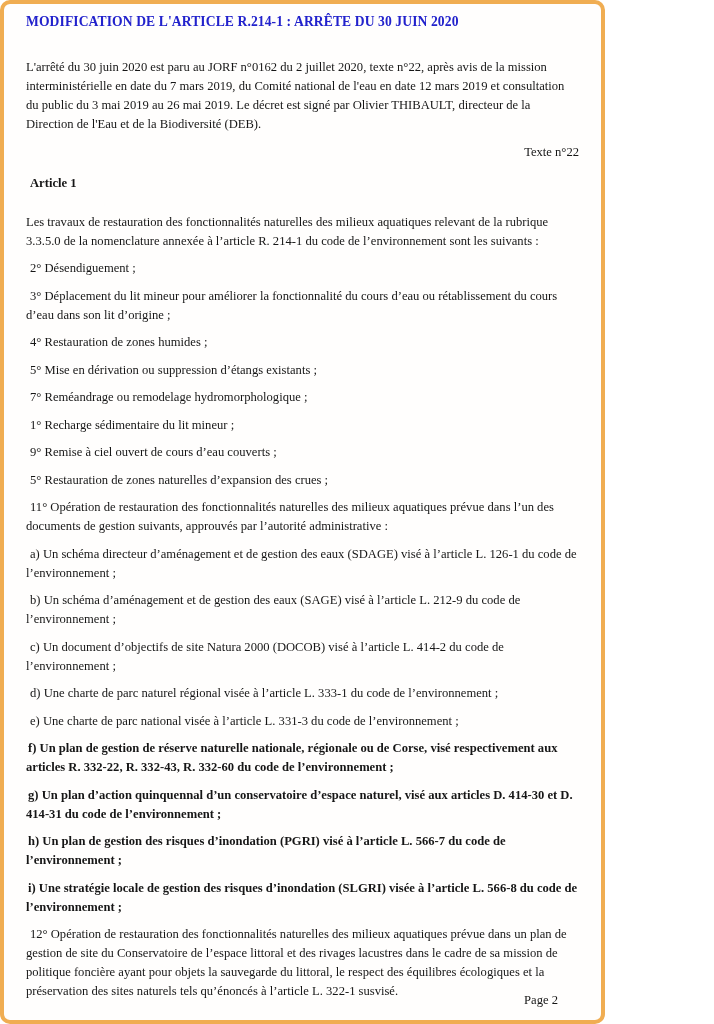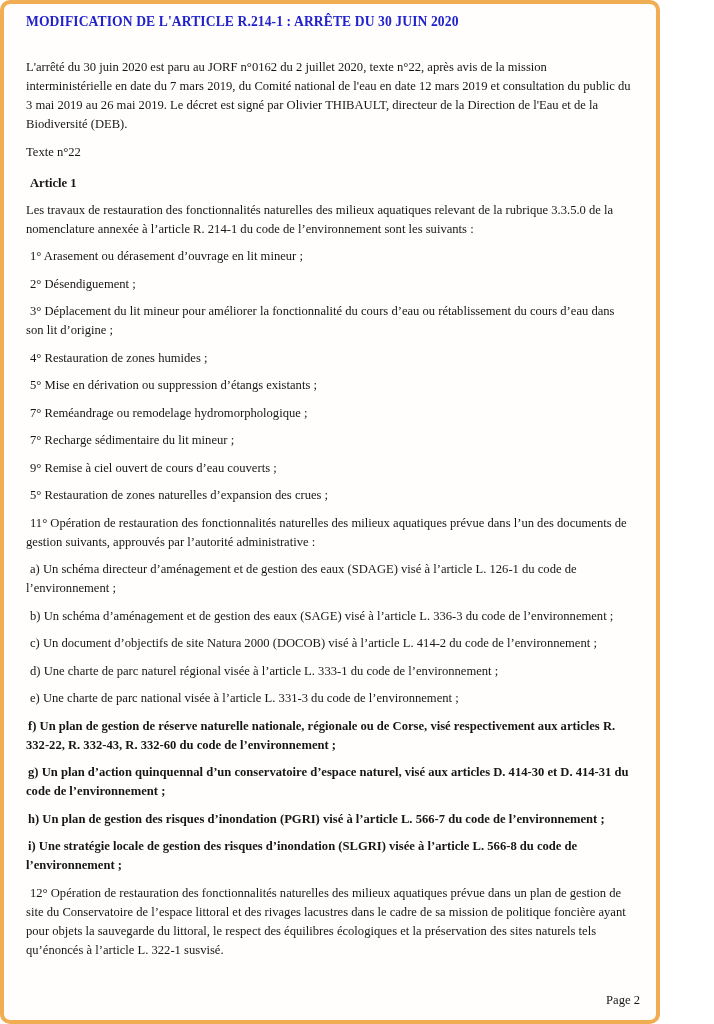--- a/index.html
+++ b/index.html
@@ -6,21 +6,21 @@
     margin: 0;
     padding: 0;
     background: #ffffff;
   }
   body {
     width: 714px;
     height: 1024px;
   }
   .page {
     box-sizing: border-box;
-    width: 660px;
+    width: 605px;
     height: 1024px;
     background: #fffefd;
     border: 4px solid #f0ad52;
     border-radius: 10px;
     padding: 8px 22px 6px 22px;
     font-family: "Liberation Serif", "DejaVu Serif", serif;
     font-size: 12.6px;
     color: #161616;
     position: relative;
     overflow: hidden;
@@ -30,76 +30,75 @@
     font-size: 13.6px;
     color: #2222cc;
     margin: 2px 0 28px 0;
     letter-spacing: 0.1px;
   }
   p {
     margin: 0 0 8.5px 0;
     line-height: 19px;
   }
   .texte-label {
-    text-align: left;
+    text-align: right;
     margin-bottom: 12px;
   }
   .arrete-title {
     font-weight: bold;
     margin-bottom: 10px;
   }
   .article-heading {
     font-weight: bold;
-    margin-bottom: 8px;
+    margin-bottom: 20px;
     text-indent: 4px;
   }
   .item {
     text-indent: 4px;
   }
   .item.flush {
     text-indent: 2px;
     font-weight: bold;
   }
   .page-number {
     position: absolute;
-    right: 16px;
+    right: 43px;
     bottom: 12px;
     font-size: 12.6px;
   }
 </style>
 </head>
 <body>
 
 <div class="page">
 
   <div class="doc-title">MODIFICATION DE L'ARTICLE R.214-1 : ARRÊTE DU 30 JUIN 2020</div>
 
   <p class="intro">L'arrêté du 30 juin 2020 est paru au JORF n°0162 du 2 juillet 2020, texte n°22, après avis de la mission interministérielle en date du 7 mars 2019, du Comité national de l'eau en date 12 mars 2019 et consultation du public du 3 mai 2019 au 26 mai 2019. Le décret est signé par Olivier THIBAULT, directeur de la Direction de l'Eau et de la Biodiversité (DEB).</p>
 
   <p class="texte-label">Texte n°22</p>
 
 
   <p class="article-heading">Article 1</p>
 
   <p class="lead">Les travaux de restauration des fonctionnalités naturelles des milieux aquatiques relevant de la rubrique 3.3.5.0 de la nomenclature annexée à l’article R. 214-1 du code de l’environnement sont les suivants :</p>
 
-  <p class="item">1° Arasement ou dérasement d’ouvrage en lit mineur ;</p>
   <p class="item">2° Désendiguement ;</p>
   <p class="item">3° Déplacement du lit mineur pour améliorer la fonctionnalité du cours d’eau ou rétablissement du cours d’eau dans son lit d’origine ;</p>
   <p class="item">4° Restauration de zones humides ;</p>
   <p class="item">5° Mise en dérivation ou suppression d’étangs existants ;</p>
   <p class="item">7° Reméandrage ou remodelage hydromorphologique ;</p>
-  <p class="item">7° Recharge sédimentaire du lit mineur ;</p>
+  <p class="item">1° Recharge sédimentaire du lit mineur ;</p>
   <p class="item">9° Remise à ciel ouvert de cours d’eau couverts ;</p>
   <p class="item">5° Restauration de zones naturelles d’expansion des crues ;</p>
 
   <p class="item">11° Opération de restauration des fonctionnalités naturelles des milieux aquatiques prévue dans l’un des documents de gestion suivants, approuvés par l’autorité administrative :</p>
 
   <p class="item">a) Un schéma directeur d’aménagement et de gestion des eaux (SDAGE) visé à l’article L. 126-1 du code de l’environnement ;</p>
-  <p class="item">b) Un schéma d’aménagement et de gestion des eaux (SAGE) visé à l’article L. 336-3 du code de l’environnement ;</p>
+  <p class="item">b) Un schéma d’aménagement et de gestion des eaux (SAGE) visé à l’article L. 212-9 du code de l’environnement ;</p>
   <p class="item">c) Un document d’objectifs de site Natura 2000 (DOCOB) visé à l’article L. 414-2 du code de l’environnement ;</p>
   <p class="item">d) Une charte de parc naturel régional visée à l’article L. 333-1 du code de l’environnement ;</p>
   <p class="item">e) Une charte de parc national visée à l’article L. 331-3 du code de l’environnement ;</p>
   <p class="item flush">f) Un plan de gestion de réserve naturelle nationale, régionale ou de Corse, visé respectivement aux articles R. 332-22, R. 332-43, R. 332-60 du code de l’environnement ;</p>
   <p class="item flush">g) Un plan d’action quinquennal d’un conservatoire d’espace naturel, visé aux articles D. 414-30 et D. 414-31 du code de l’environnement ;</p>
   <p class="item flush">h) Un plan de gestion des risques d’inondation (PGRI) visé à l’article L. 566-7 du code de l’environnement ;</p>
   <p class="item flush">i) Une stratégie locale de gestion des risques d’inondation (SLGRI) visée à l’article L. 566-8 du code de l’environnement ;</p>
 
   <p class="item">12° Opération de restauration des fonctionnalités naturelles des milieux aquatiques prévue dans un plan de gestion de site du Conservatoire de l’espace littoral et des rivages lacustres dans le cadre de sa mission de politique foncière ayant pour objets la sauvegarde du littoral, le respect des équilibres écologiques et la préservation des sites naturels tels qu’énoncés à l’article L. 322-1 susvisé.</p>
 

